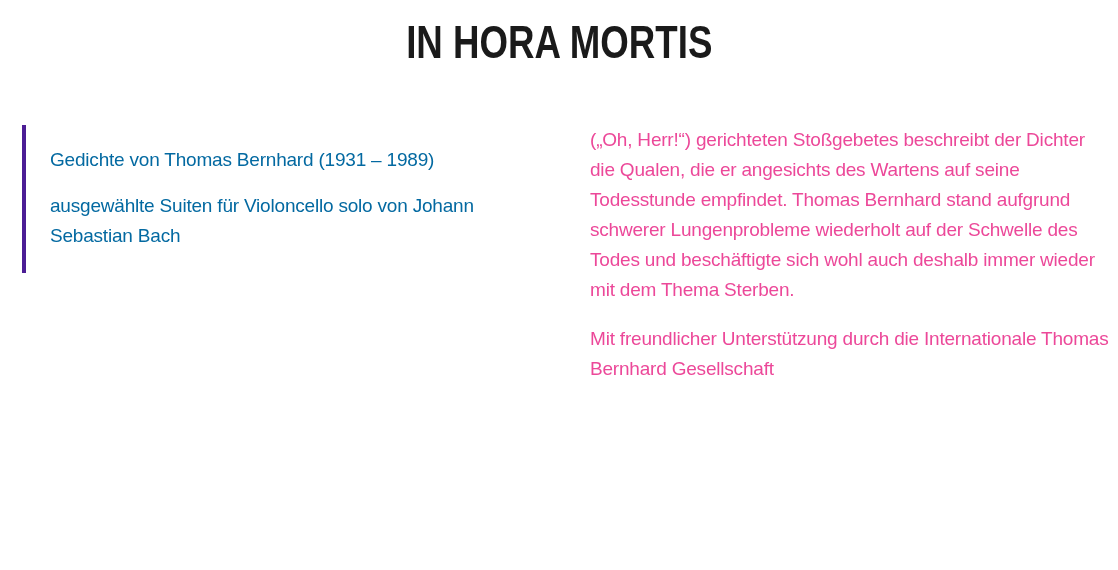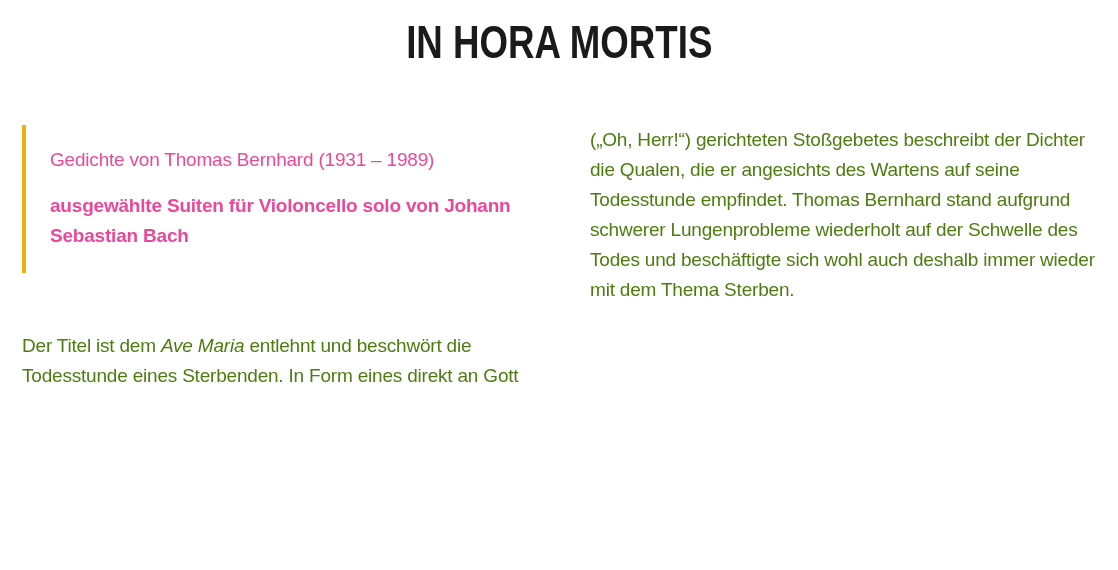--- a/index.html
+++ b/index.html
@@ -34,35 +34,35 @@
   .content {
     display: flex;
     margin: 57px 0 0 22px;
     gap: 62px;
   }
   .col-left  { width: 506px; }
   .col-right { width: 523px; }
 
   blockquote.intro {
     margin: 0 0 58px 0;
-    border-left: 4px solid #eab308;
+    border-left: 4px solid #4c1d95;
     padding: 20px 0 22px 24px;
-    color: #ec4899;
+    color: #0369a1;
     font-size: 19px;
     line-height: 30px;
     letter-spacing: -0.2px;
   }
   blockquote.intro p { margin: 0; }
-  blockquote.intro p + p { margin-top: 16px; font-weight: bold; }
+  blockquote.intro p + p { margin-top: 16px; }
 
   p.body {
     margin: 0 0 19px 0;
     font-size: 19px;
     line-height: 30px;
-    color: #4d7c0f;
+    color: #ec4899;
     letter-spacing: -0.2px;
   }
   p.body em { font-style: italic; }
 </style>
 </head>
 <body>
 
 <div class="page">
 
   <h1 class="title">
@@ -72,27 +72,27 @@
   <div class="content">
 
     <div class="col-left">
 
       <blockquote class="intro">
         <p>Gedichte von Thomas Bernhard (1931 – 1989)</p>
         <p>ausgewählte Suiten für Violoncello solo von Johann Sebastian Bach</p>
       </blockquote>
 
 
-      <p class="body"><span>Der Titel ist dem </span><em>Ave Maria</em><span> entlehnt und beschwört die Todesstunde eines Sterbenden. In Form eines direkt an Gott</span></p>
 
     </div>
 
     <div class="col-right">
 
       <p class="body">(„Oh, Herr!“) gerichteten Stoßgebetes beschreibt der Dichter die Qualen, die er angesichts des Wartens auf seine Todesstunde empfindet. Thomas Bernhard stand aufgrund schwerer Lungenprobleme wiederholt auf der Schwelle des Todes und beschäftigte sich wohl auch deshalb immer wieder mit dem Thema Sterben.</p>
 
 
+      <p class="body">Mit freundlicher Unterstützung durch die Internationale Thomas Bernhard Gesellschaft</p>
 
     </div>
 
   </div>
 
 </div>
 
 </body></html>

